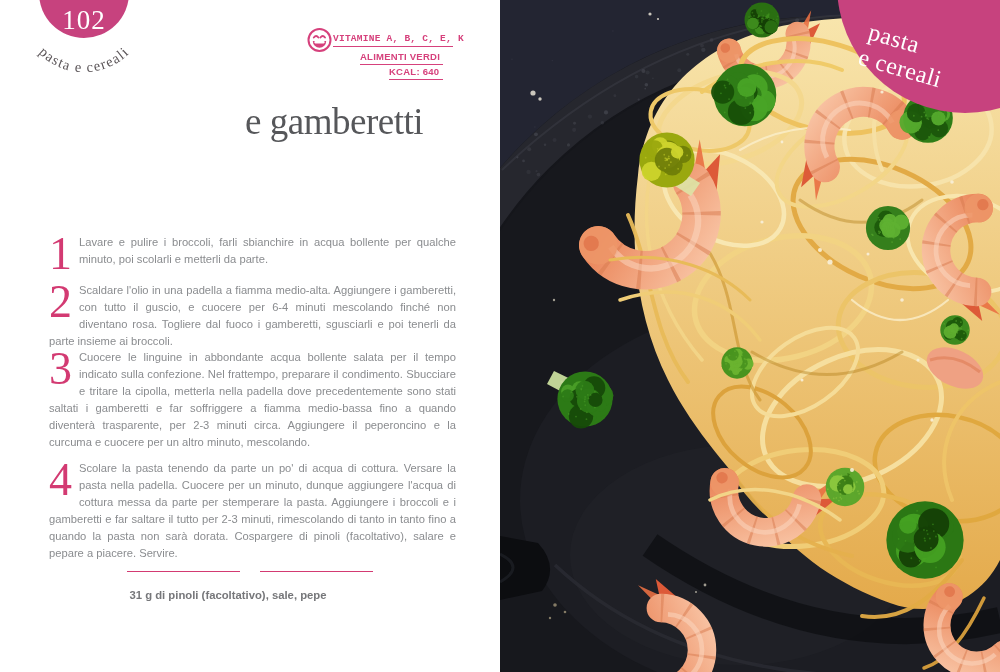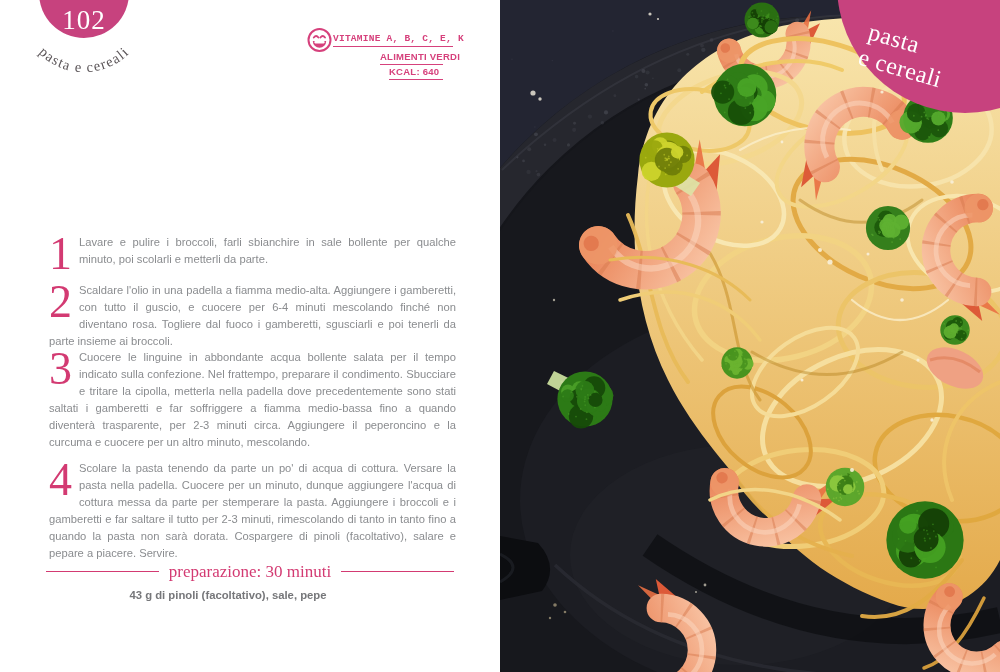--- a/index.html
+++ b/index.html
@@ -8,21 +8,21 @@
   
   .page-left{position:absolute;left:0;top:0;width:456px;height:672px;background:#fff;}
   .corner-badge{position:absolute;left:0;top:0;}
   .badge-circle{fill:#c7427e;}
   .badge-num{font-family:"Liberation Serif",serif;font-size:27px;fill:#ffffff;letter-spacing:1px;}
   .badge-cat{font-family:"Liberation Serif",serif;font-size:14.5px;fill:#5b5558;letter-spacing:1.3px;}
   .smiley{position:absolute;left:306px;top:27px;}
   .brow{position:absolute;border-bottom:1.6px solid #d6417c;color:#d6417c;
         font-size:9.5px;font-weight:bold;letter-spacing:.25px;white-space:nowrap;line-height:15px;height:15px;}
   .b1{left:333px;right:3px;top:31px;font-family:Liberation Mono, monospace;}
-  .b2{left:380px;right:13px;top:49px;}
+  .b2{left:360px;right:13px;top:49px;}
   .b3{left:389px;right:13px;top:64px;}
   .title{position:absolute;left:55px;top:100px;width:368px;font-family:"Liberation Serif",serif;}
   .t1{font-size:44px;line-height:50px;color:#d33a72;letter-spacing:-.5px;}
   .t2{font-size:37px;line-height:44px;color:#56575a;text-align:right;letter-spacing:-.5px;}
   .step{position:absolute;left:49px;width:407px;color:#8a8c8f;font-size:11.2px;line-height:16.9px;
         text-align:justify;}
   .step .num{float:left;font-family:"Liberation Serif",serif;font-size:46px;line-height:36px;
         color:#d33a72;margin:2px 7px 0 0;}
   .s1{top:234px;} .s2{top:282px;} .s3{top:349px;} .s4{top:460px;}
   .prep{position:absolute;top:562px;left:0;width:500px;text-align:center;color:#d33a72;
@@ -57,31 +57,32 @@
       <path d="M 14.4,10.5 q 2.3,-2.9 4.6,0" fill="none" stroke="#d6417c" stroke-width="1.9" stroke-linecap="round"></path>
       <path d="M 6.8,14 A 6.7,6.7 0 0 0 20.2,14 Z" fill="#d6417c"></path>
       <rect x="8.3" y="14" width="10.4" height="2.4" rx="1.1" fill="#ffffff"></rect>
     </svg>
 
     <div class="brow b1"><span>VITAMINE A, B, C, E, K</span></div>
     <div class="brow b2"><span>ALIMENTI VERDI</span></div>
     <div class="brow b3"><span>KCAL: 640</span></div>
 
     <div class="title">
+      <div class="t2">e gamberetti</div>
     </div>
 
-    <div class="step s1"><span class="num">1</span><span>Lavare e pulire i broccoli, farli sbianchire in sale bollente per qualche minuto, poi scolarli e metterli da parte.</span></div>
+    <div class="step s1"><span class="num">1</span><span>Lavare e pulire i broccoli, farli sbianchire in acqua bollente per qualche minuto, poi scolarli e metterli da parte.</span></div>
     <div class="step s2"><span class="num">2</span><span>Scaldare l'olio in una padella a fiamma medio-alta. Aggiungere i gamberetti, con tutto il guscio, e cuocere per 6-4 minuti mescolando finché non diventano rosa. Togliere dal fuoco i gamberetti, sgusciarli e poi tenerli da parte insieme ai broccoli.</span></div>
     <div class="step s3"><span class="num">3</span><span>Cuocere le linguine in abbondante acqua bollente salata per il tempo indicato sulla confezione. Nel frattempo, preparare il condimento. Sbucciare e tritare la cipolla, metterla nella padella dove precedentemente sono stati saltati i gamberetti e far soffriggere a fiamma medio-bassa fino a quando diventerà trasparente, per 2-3 minuti circa. Aggiungere il peperoncino e la curcuma e cuocere per un altro minuto, mescolando.</span></div>
     <div class="step s4"><span class="num">4</span><span>Scolare la pasta tenendo da parte un po' di acqua di cottura. Versare la pasta nella padella. Cuocere per un minuto, dunque aggiungere l'acqua di cottura messa da parte per stemperare la pasta. Aggiungere i broccoli e i gamberetti e far saltare il tutto per 2-3 minuti, rimescolando di tanto in tanto fino a quando la pasta non sarà dorata. Cospargere di pinoli (facoltativo), salare e pepare a piacere. Servire.</span></div>
 
-    <div class="prep"><span class="dash"></span><span>preparazione: 30 minuti</span><span class="dash"></span></div>
+    <div class="prep"><span class="dash"></span><span class="dash"></span></div>
 
     <div class="ing">
-      <div>43 g di pinoli (facoltativo), sale, pepe</div>
+      <div>31 g di pinoli (facoltativo), sale, pepe</div>
     </div>
   </div>
 
   <svg class="photo" width="500" height="672" viewBox="0 0 500 672">
     <defs>
       <linearGradient id="gPasta" x1="0" y1="0" x2="0" y2="1">
         <stop offset="0" stop-color="#f8e5ac"></stop>
           <stop offset="1" stop-color="#e4aa4b"></stop>
       </linearGradient>
       <linearGradient id="gShrimp" x1="0" y1="0" x2="1" y2="1">

